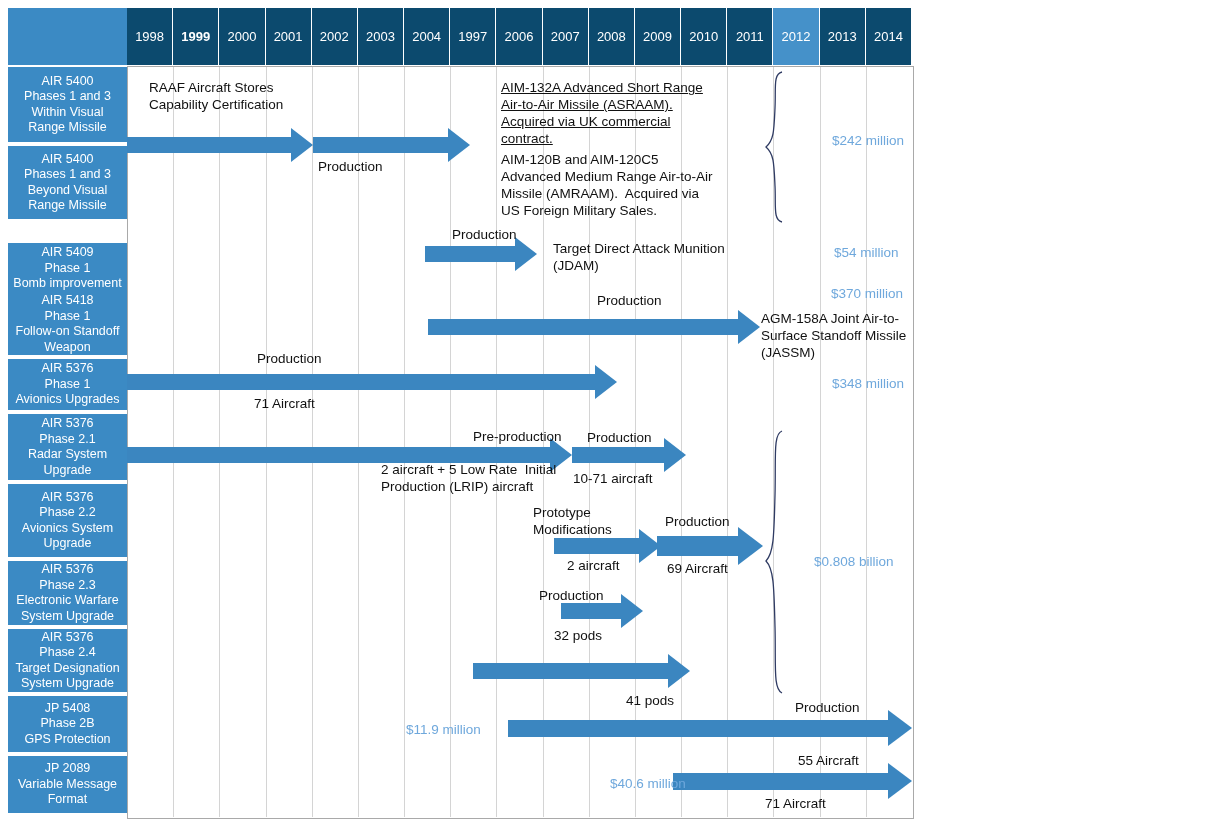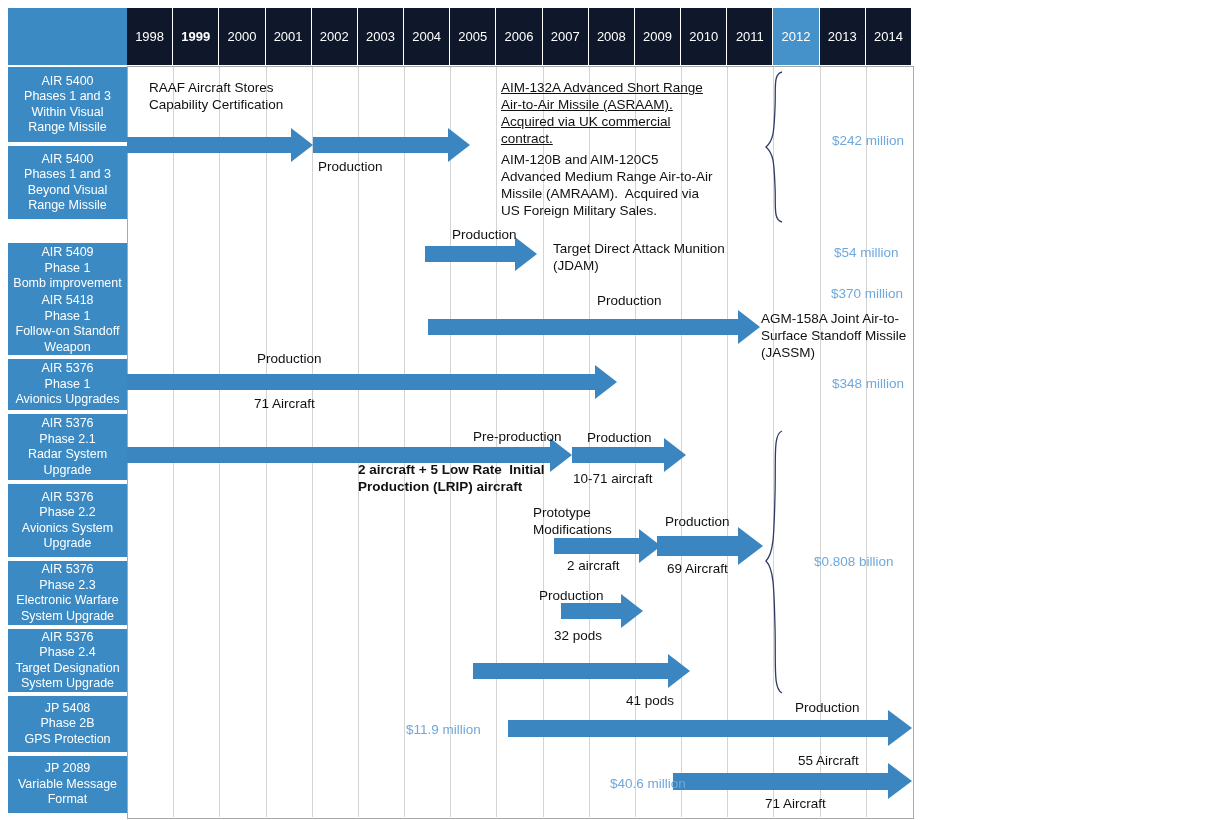--- a/index.html
+++ b/index.html
@@ -9,21 +9,21 @@
   
   
 
   .label-col{position:absolute;left:8px;width:119px;background:#3b8ac4;color:#ffffff;
              display:flex;align-items:center;justify-content:center;text-align:center;
              font-size:12.5px;line-height:15.5px;box-sizing:border-box;
              border-bottom:2px solid #ffffff;padding:0 1px;}
   .hdr-blank{position:absolute;left:8px;top:8px;width:119px;height:57px;background:#3b8ac4;
              border-bottom:2px solid #fff;}
 
-  .year-cell{position:absolute;top:8px;height:57px;background:#0f172a;color:#fff;
+  .year-cell{position:absolute;top:8px;height:57px;background:#0c4a6e;color:#fff;
              font-size:13px;display:flex;align-items:center;justify-content:center;
              border-right:1.5px solid #ffffff;box-sizing:border-box;}
   .year-cell.y2012{background:#4591c9;}
 
   .grid-line{position:absolute;top:66px;width:1px;background:#d4d4d4;}
   .plot-border{position:absolute;border:1px solid #a9a9a9;}
 
   .arrow{position:absolute;}
   .arrow .shaft{position:absolute;left:0;top:0;height:100%;background:#3b86c0;}
   .arrow .head{position:absolute;top:50%;width:0;height:0;border-style:solid;}
@@ -42,21 +42,21 @@
   <div class="hdr-blank"></div>
 
   <div id="year-header">
       <div class="year-cell" style="left: 127px; width: 46.1765px;">1998</div>
       <div class="year-cell" style="left: 173.176px; width: 46.1765px; font-weight: bold;">1999</div>
       <div class="year-cell" style="left: 219.353px; width: 46.1765px;">2000</div>
       <div class="year-cell" style="left: 265.529px; width: 46.1765px;">2001</div>
       <div class="year-cell" style="left: 311.706px; width: 46.1765px;">2002</div>
       <div class="year-cell" style="left: 357.882px; width: 46.1765px;">2003</div>
       <div class="year-cell" style="left: 404.059px; width: 46.1765px;">2004</div>
-      <div class="year-cell" style="left: 450.235px; width: 46.1765px;">2005</div>
+      <div class="year-cell" style="left: 450.235px; width: 46.1765px;">1997</div>
       <div class="year-cell" style="left: 496.412px; width: 46.1765px;">2006</div>
       <div class="year-cell" style="left: 542.588px; width: 46.1765px;">2007</div>
       <div class="year-cell" style="left: 588.765px; width: 46.1765px;">2008</div>
       <div class="year-cell" style="left: 634.941px; width: 46.1765px;">2009</div>
       <div class="year-cell" style="left: 681.118px; width: 46.1765px;">2010</div>
       <div class="year-cell" style="left: 727.294px; width: 46.1765px;">2011</div>
       <div class="year-cell y2012" style="left: 773.471px; width: 46.1765px;">2012</div>
       <div class="year-cell" style="left: 819.647px; width: 46.1765px;">2013</div>
       <div class="year-cell" style="left: 865.824px; width: 46.1765px;">2014</div>
     </div>
@@ -230,21 +230,21 @@
       <div class="cost" style="left: 831px; top: 286px;">$370 million</div>
       <div class="anno" style="left: 597px; top: 292px;">Production</div>
       <div class="anno" style="left: 761px; top: 310px;">AGM-158A Joint Air-to-
 Surface Standoff Missile
 (JASSM)</div>
       <div class="anno" style="left: 257px; top: 350px;">Production</div>
       <div class="anno" style="left: 254px; top: 395px;">71 Aircraft</div>
       <div class="cost" style="left: 832px; top: 376px;">$348 million</div>
       <div class="anno" style="left: 473px; top: 428px;">Pre-production</div>
       <div class="anno" style="left: 587px; top: 429px;">Production</div>
-      <div class="anno" style="left: 358px; top: 461px; font-weight: bold;">2 aircraft + 5 Low Rate  Initial
+      <div class="anno" style="left: 381px; top: 461px;">2 aircraft + 5 Low Rate  Initial
 Production (LRIP) aircraft</div>
       <div class="anno" style="left: 573px; top: 470px;">10-71 aircraft</div>
       <div class="anno" style="left: 533px; top: 504px;">Prototype
 Modifications</div>
       <div class="anno" style="left: 665px; top: 513px;">Production</div>
       <div class="anno" style="left: 567px; top: 557px;">2 aircraft</div>
       <div class="anno" style="left: 667px; top: 560px;">69 Aircraft</div>
       <div class="cost" style="left: 814px; top: 554px;">$0.808 billion</div>
       <div class="anno" style="left: 539px; top: 587px;">Production</div>
       <div class="anno" style="left: 554px; top: 627px;">32 pods</div>

